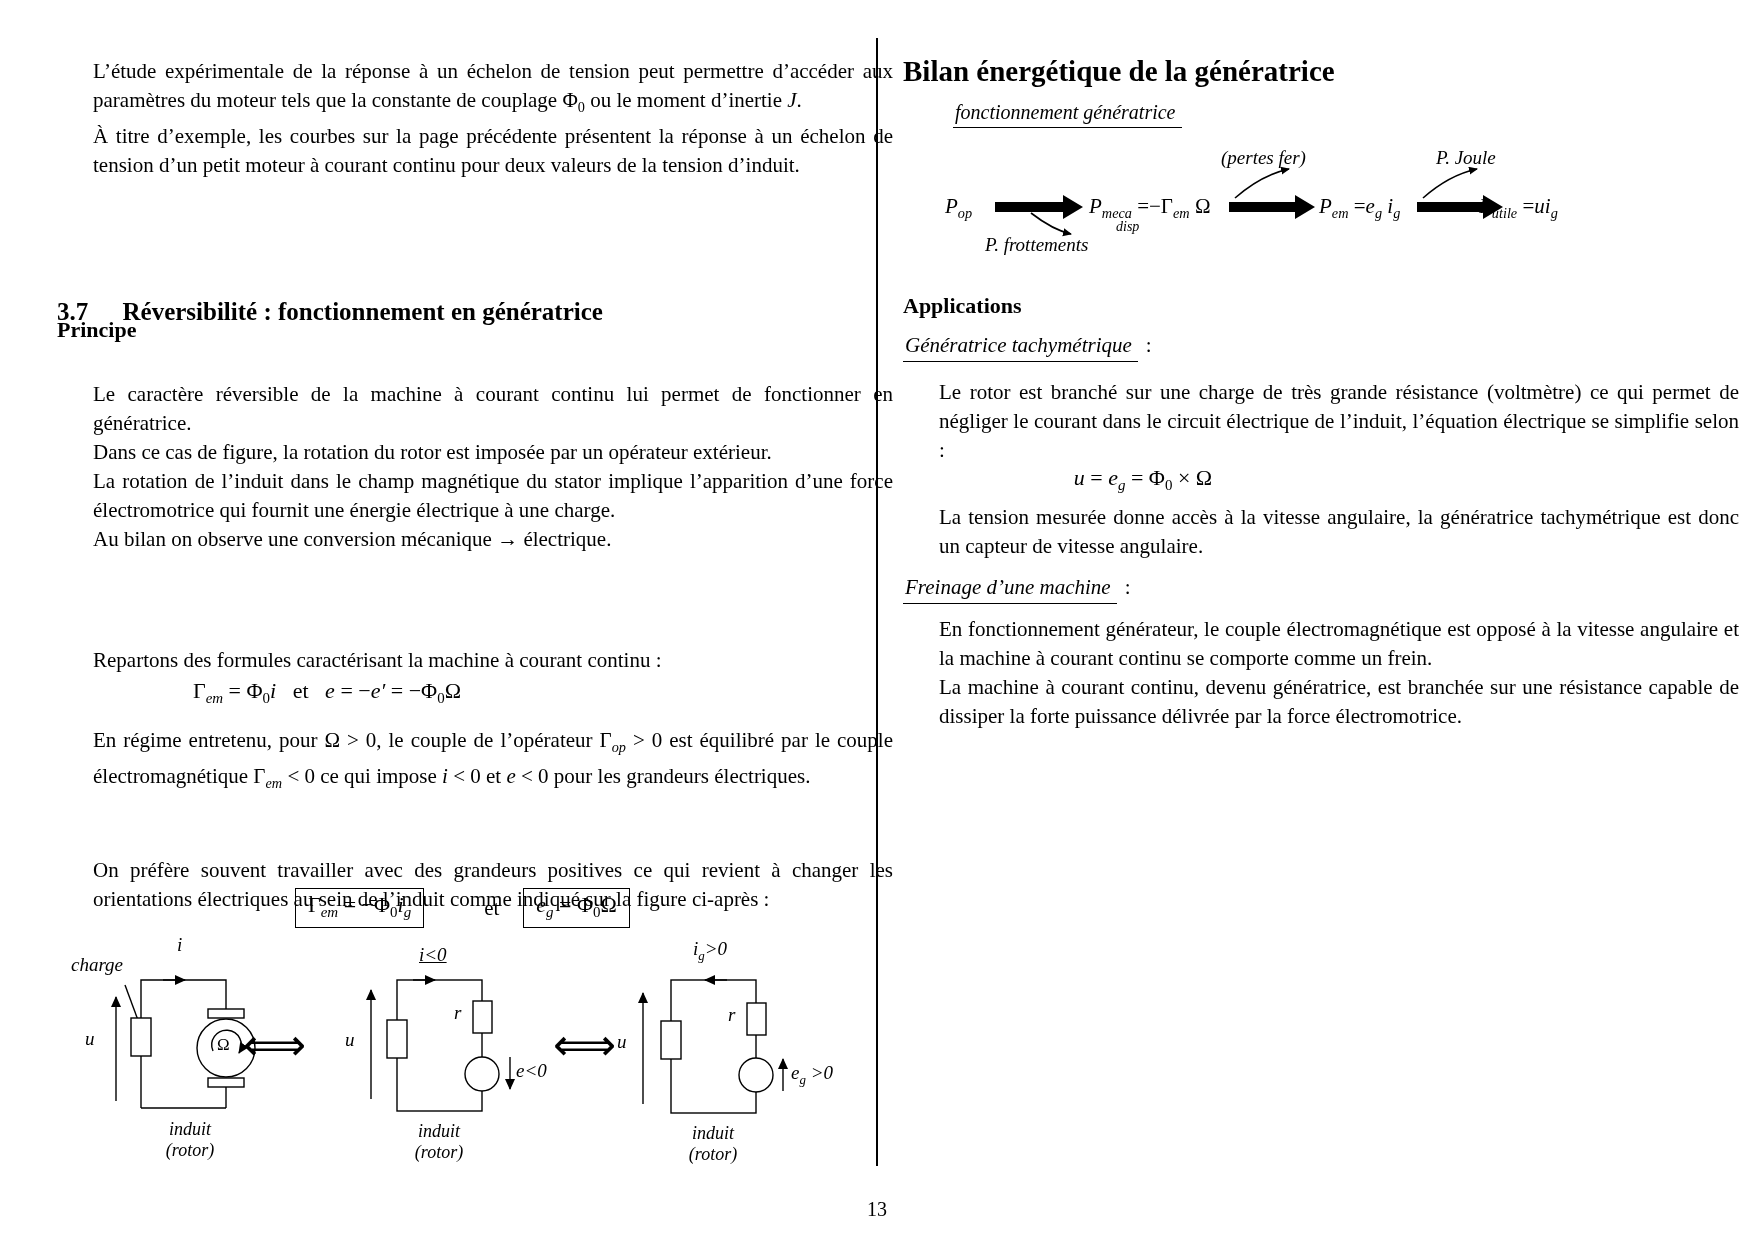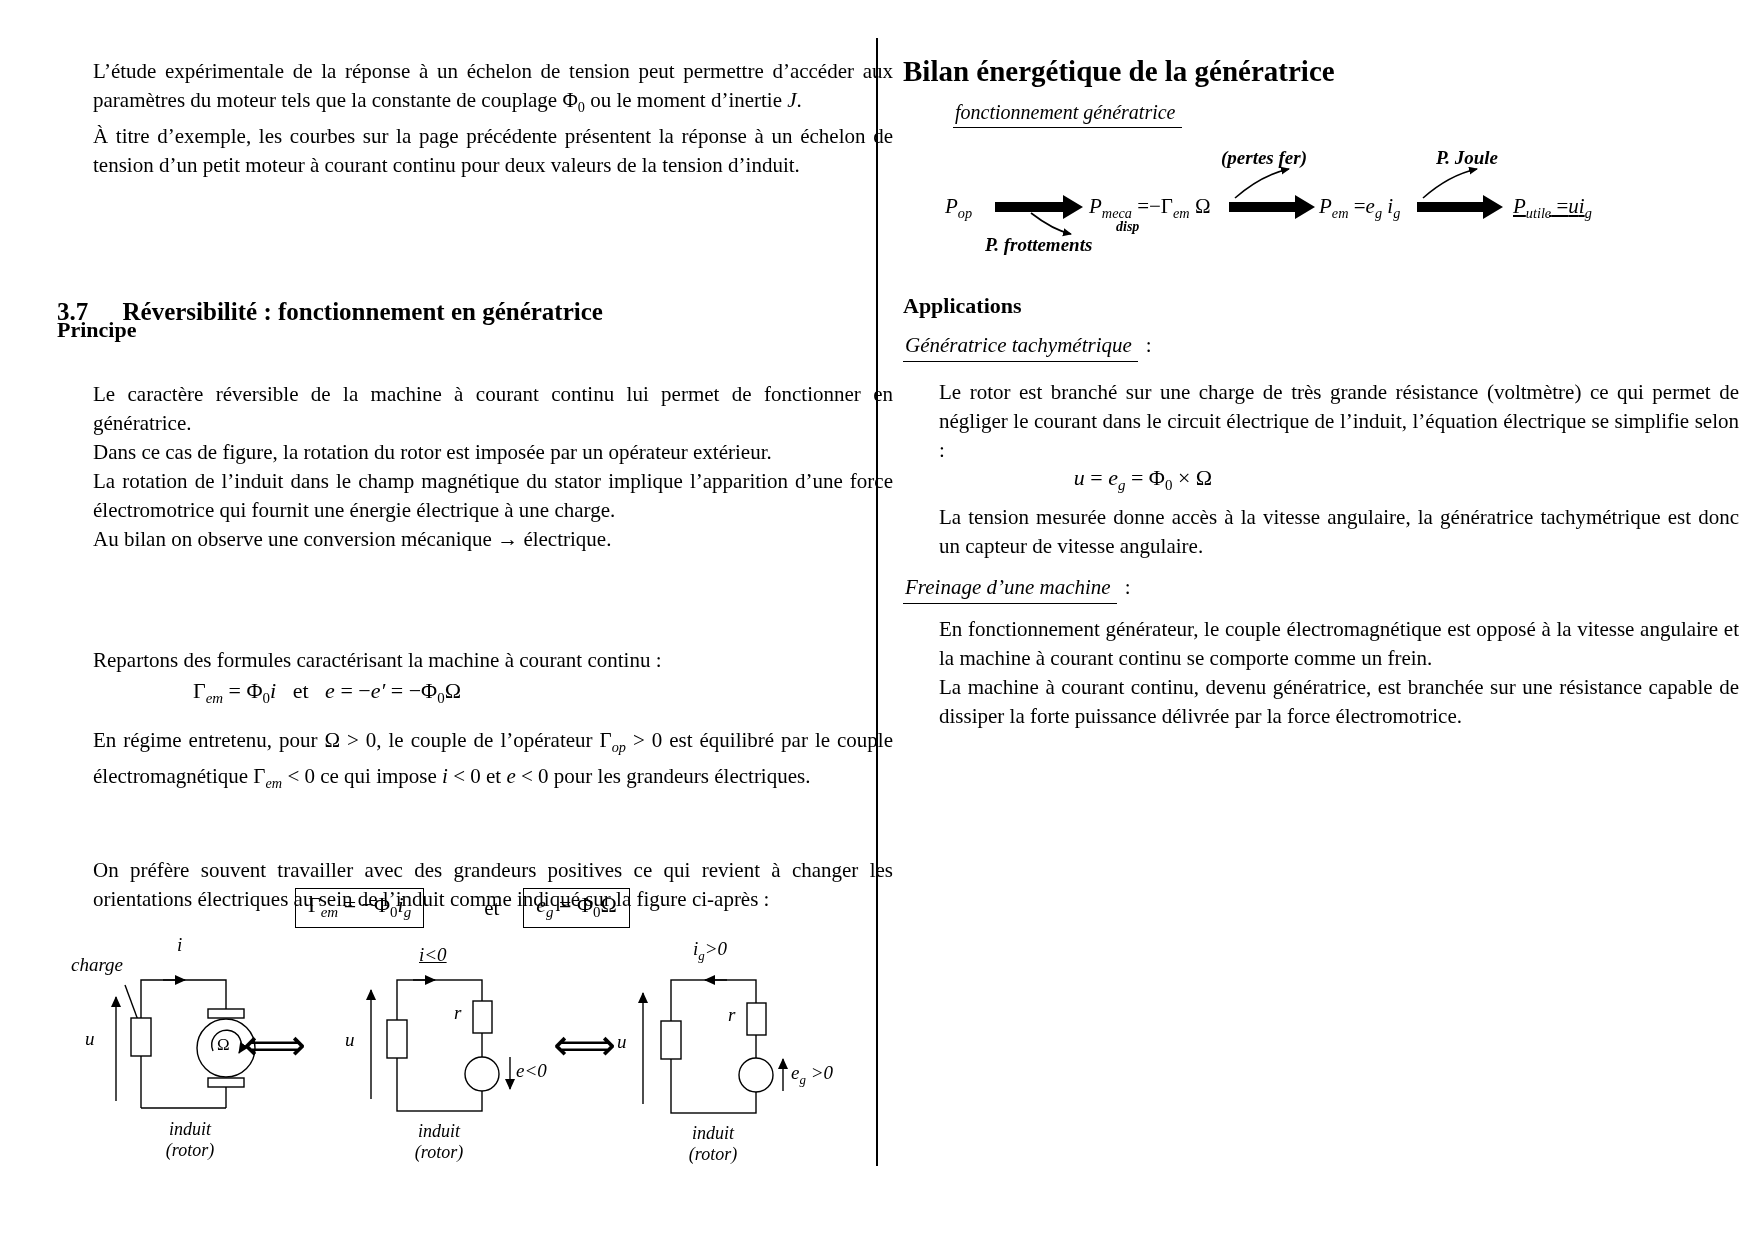--- a/index.html
+++ b/index.html
@@ -18,21 +18,21 @@
   .it{font-style:italic;}
   sub{font-size:68%;}
   .math{white-space:pre-wrap;}
   .eq{font-size:22px;}
   .eq-center{text-align:center;}
   .box{display:inline-block;border:1.6px solid #000;padding:3px 12px 6px 12px;}
   .ulh{font-style:italic;font-size:21px;border-bottom:1.6px solid #000;display:inline-block;padding:0 6px 3px 2px;}
   .lbl{position:absolute;font-size:19px;line-height:1.1;}
   .cap{position:absolute;font-size:18px;font-style:italic;text-align:center;line-height:21px;}
   .equiv{position:absolute;font-family:"DejaVu Sans",sans-serif;font-size:44px;line-height:48px;}
-  .dlbl{position:absolute;font-size:19px;font-style:italic;line-height:1.1;font-weight:bold;}
+  .dlbl{position:absolute;font-size:19px;font-style:italic;line-height:1.1;}
   .meq{position:absolute;font-size:21px;line-height:1.1;}
   svg{position:absolute;left:0;top:0;}
   svg line, svg polyline, svg path, svg rect, svg circle{stroke:#000;fill:none;}
   svg .wh{fill:#fff;}
   .pagenum{position:absolute;left:0;top:1198px;width:1754px;text-align:center;font-size:20px;}
 </style>
 </head>
 <body>
 
 <div class="page">
@@ -164,21 +164,21 @@
           <path d="M520,103 Q546,80 574,74" marker-end="url(#mAr2)"></path>
         </g>
       </svg>
       <span class="ulh" style="position:absolute;left:50px;top:6px;font-size:20px;">fonctionnement génératrice</span>
       <span class="dlbl" style="left:318px;top:53px;">(pertes fer)</span>
       <span class="dlbl" style="left:533px;top:53px;">P. Joule</span>
       <span class="meq math" style="left:42px;top:100px;"><span class="it">P</span><sub class="it">op</sub></span>
       <span class="meq math" style="left:186px;top:100px;"><span class="it">P</span><sub class="it">meca</sub><span> =−Γ</span><sub class="it">em</sub><span> Ω</span></span>
       <span class="dlbl" style="left:213px;top:124px;font-size:14px;">disp</span>
       <span class="meq math" style="left:416px;top:100px;"><span class="it">P</span><sub class="it">em</sub><span> =</span><span class="it">e</span><sub class="it">g</sub><span> </span><span class="it">i</span><sub class="it">g</sub></span>
-      <span class="meq math" style="left:610px;top:100px;text-decoration:underline;"><span class="it">P</span><sub class="it">utile</sub><span> =</span><span class="it">u</span><span class="it">i</span><sub class="it">g</sub></span>
+      <span class="meq math" style="left:576px;top:100px;"><span class="it">P</span><sub class="it">utile</sub><span> =</span><span class="it">u</span><span class="it">i</span><sub class="it">g</sub></span>
       <span class="dlbl" style="left:82px;top:140px;">P. frottements</span>
     </div>
 
     <div class="block h-sub" style="top:243px;">Applications</div>
 
     <div class="block" style="top:281px;">
       <span class="ulh">Génératrice tachymétrique</span>
       <span class="body-text" style="margin-left:4px;">:</span>
     </div>
 
@@ -191,13 +191,14 @@
     <div class="block" style="top:523px;">
       <span class="ulh">Freinage d’une machine</span>
       <span class="body-text" style="margin-left:4px;">:</span>
     </div>
 
     <div class="block body-text just" style="top:565px;">En fonctionnement générateur, le couple électromagnétique est opposé à la vitesse angulaire et la machine à courant continu se comporte comme un frein.</div>
 
     <div class="block body-text just" style="top:623px;">La machine à courant continu, devenu génératrice, est branchée sur une résistance capable de dissiper la forte puissance délivrée par la force électromotrice.</div>
   </div>
 
+  <div class="pagenum">13</div>
 </div>
 
 </body></html>

